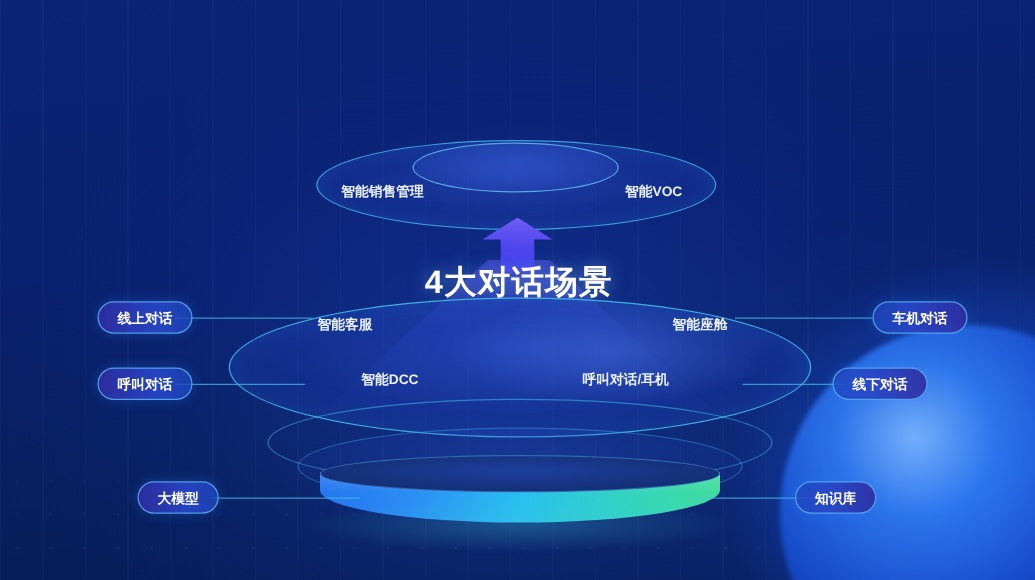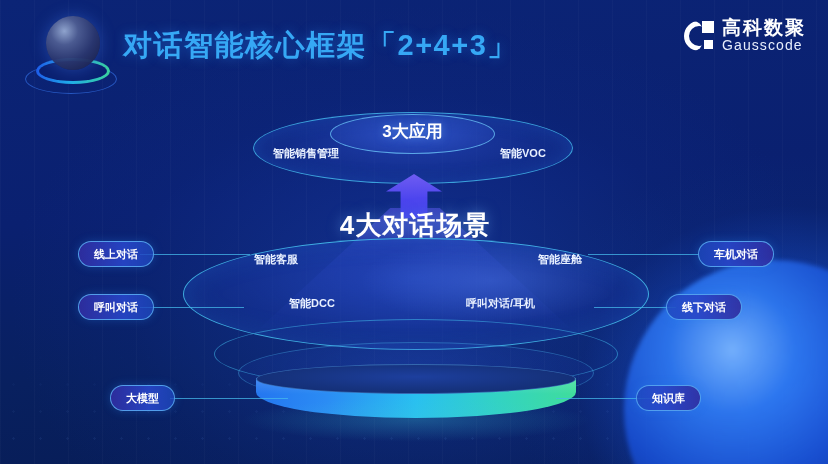--- a/index.html
+++ b/index.html
@@ -201,49 +201,27 @@
   }
 </style>
 </head>
 <body>
 
 <div id="stage">
   <div class="stripes"></div>
   <div class="dots"></div>
   <div class="globe"></div>
 
-  <div class="header">
-    <div class="logo-orb">
-      <div class="orb-ring2"></div>
-      <div class="orb-ring"></div>
-      <div class="orb-ball"></div>
-    </div>
-
-    <div class="title">对话智能核心框架「2+4+3」</div>
-
-    <div class="brand">
-      <div class="brand-mark">
-        <div class="c"></div>
-          <div class="sq"></div>
-          <div class="sq2"></div>
-      </div>
-      <div class="brand-txt">
-        <div class="brand-cn">高科数聚</div>
-        <div class="brand-en">Gausscode</div>
-      </div>
-    </div>
-  </div>
 
   <div class="diagram">
 
     <div class="beam"></div>
 
     <div class="l3-outer"></div>
     <div class="l3-inner"></div>
-    <div class="lbl-l3-title">3大应用</div>
     <div class="lbl-l3-a">智能销售管理</div>
     <div class="lbl-l3-b">智能VOC</div>
     <div class="arrow"></div>
 
     <div class="l4-title">4大对话场景</div>
     <div class="l4-outer"></div>
     <div class="l4-shine"></div>
     <div class="lbl-l4-a">智能客服</div>
     <div class="lbl-l4-b">智能座舱</div>
     <div class="lbl-l4-c">智能DCC</div>

